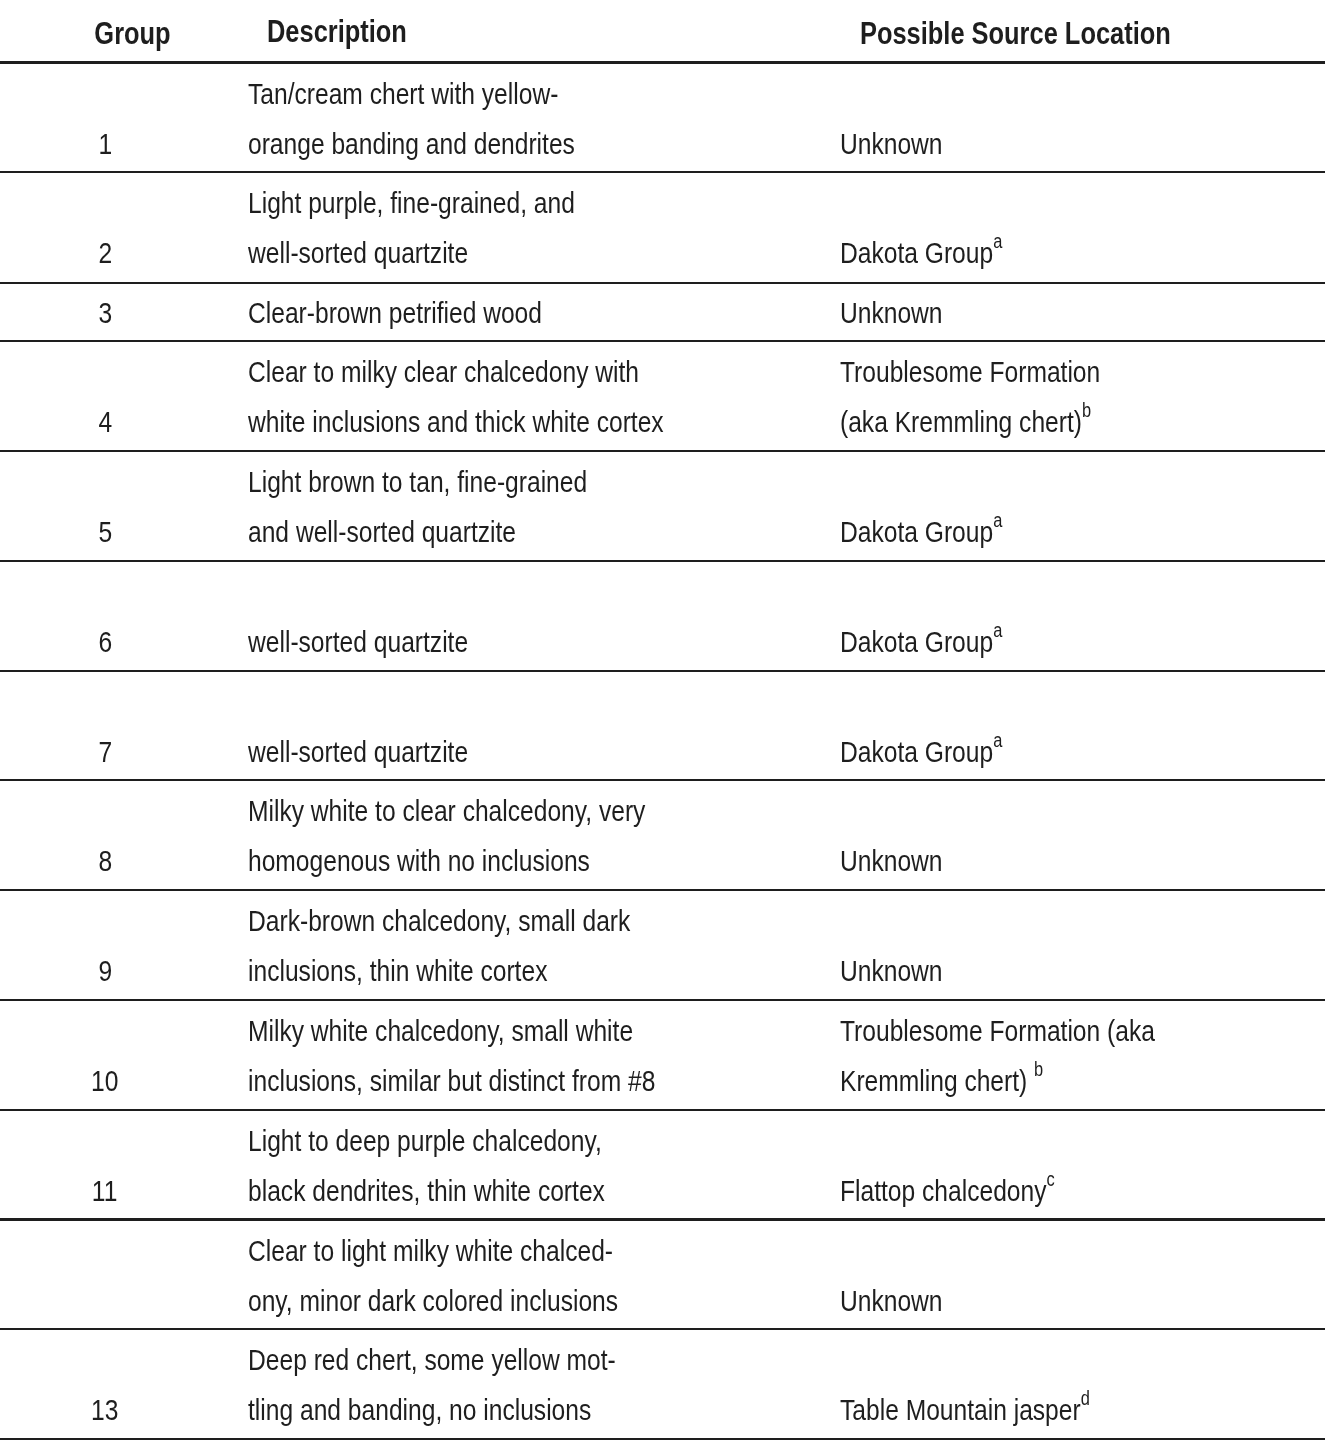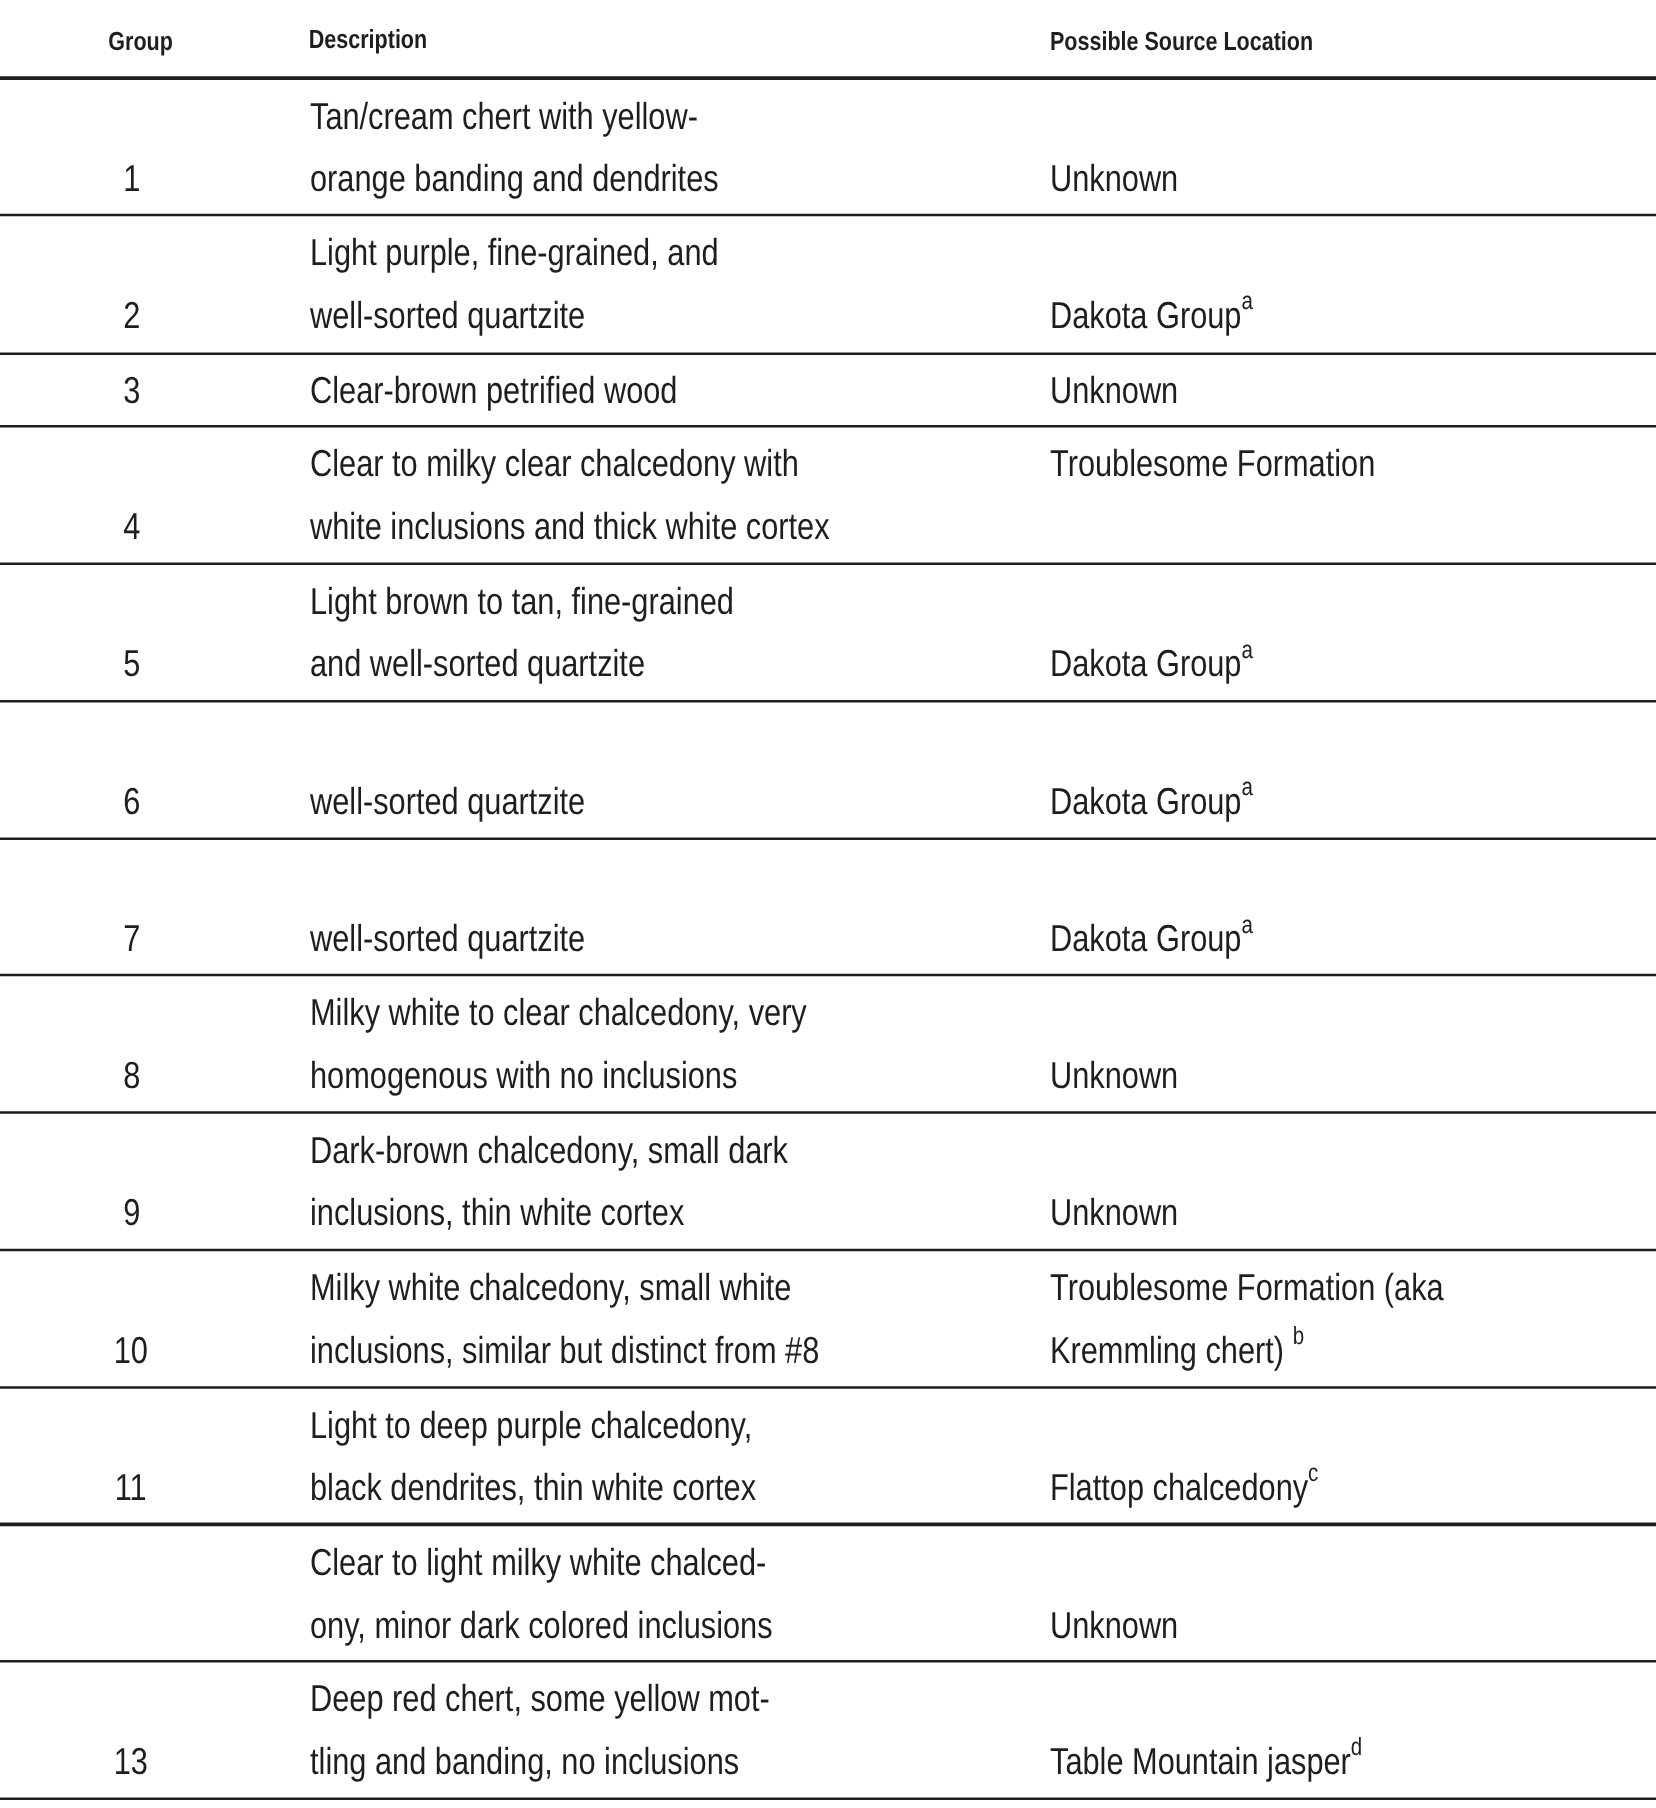--- a/index.html
+++ b/index.html
@@ -2,21 +2,21 @@
 <html><head>
 <meta charset="utf-8">
 <style>
   html, body { margin: 0; padding: 0; background: #ffffff; }
   body { width: 1325px; height: 1446px; overflow: hidden; position: relative;
          font-family: "Liberation Sans", sans-serif; color: #1e1e1e; }
   .table { position: absolute; left: 0; top: 0; width: 1325px; }
   .cond { display: inline-block; transform: scaleX(0.82); transform-origin: left center; white-space: nowrap; }
   .cond-c { display: inline-block; transform: scaleX(0.82); transform-origin: center center; white-space: nowrap; }
   .hdr { position: absolute; left: 0; top: 0; width: 1325px; height: 61px; }
-  .hdr .h { position: absolute; font-weight: bold; font-size: 21px; line-height: 31px; }
+  .hdr .h { position: absolute; font-weight: bold; font-size: 31px; line-height: 31px; padding-left: 20px; }
   .rule-head { position: absolute; left: 0; top: 61px; width: 1325px; height: 3px; background: #1e1e1e; }
   .row { position: absolute; left: 0; width: 1325px; border-bottom: 2px solid #1e1e1e; box-sizing: border-box; }
   .row.thick { border-bottom-width: 3px; }
   .cell { position: absolute; font-size: 30px; line-height: 50px; }
   .num { left: 0; width: 210px; text-align: center; }
   .desc { left: 248px; text-decoration: underline; }
   .src { left: 840px; }
   sup { font-size: 20px; line-height: 0; position: relative; top: -4px; vertical-align: super; }
 </style>
 </head>
@@ -46,20 +46,21 @@
       <div class="row" style="top: 284px; height: 58px;">
         <div class="cell num" style="top:4px"><span class="cond-c">3</span></div>
         <div class="cell desc" style="top:4px"><span class="cond">Clear-brown petrified wood</span></div>
         <div class="cell src" style="top:4px"><span class="cond"><span>Unknown</span></span></div>
       </div>
       <div class="row" style="top: 342px; height: 110px;">
         <div class="cell num" style="top:55px"><span class="cond-c">4</span></div>
         <div class="cell desc" style="top:5px"><span class="cond">Clear to milky clear chalcedony with</span></div>
         <div class="cell desc" style="top:55px"><span class="cond">white inclusions and thick white cortex</span></div>
         <div class="cell src" style="top:5px"><span class="cond">Troublesome Formation</span></div>
+        <div class="cell src" style="top:55px"><span class="cond"><span>(aka Kremmling chert)</span><sup>b</sup></span></div>
       </div>
       <div class="row" style="top: 452px; height: 110px;">
         <div class="cell num" style="top:55px"><span class="cond-c">5</span></div>
         <div class="cell desc" style="top:5px"><span class="cond">Light brown to tan, fine-grained</span></div>
         <div class="cell desc" style="top:55px"><span class="cond">and well-sorted quartzite</span></div>
         <div class="cell src" style="top:55px"><span class="cond"><span>Dakota Group</span><sup>a</sup></span></div>
       </div>
       <div class="row" style="top: 562px; height: 110px;">
         <div class="cell num" style="top:55px"><span class="cond-c">6</span></div>
         <div class="cell desc" style="top:55px"><span class="cond">well-sorted quartzite</span></div>

